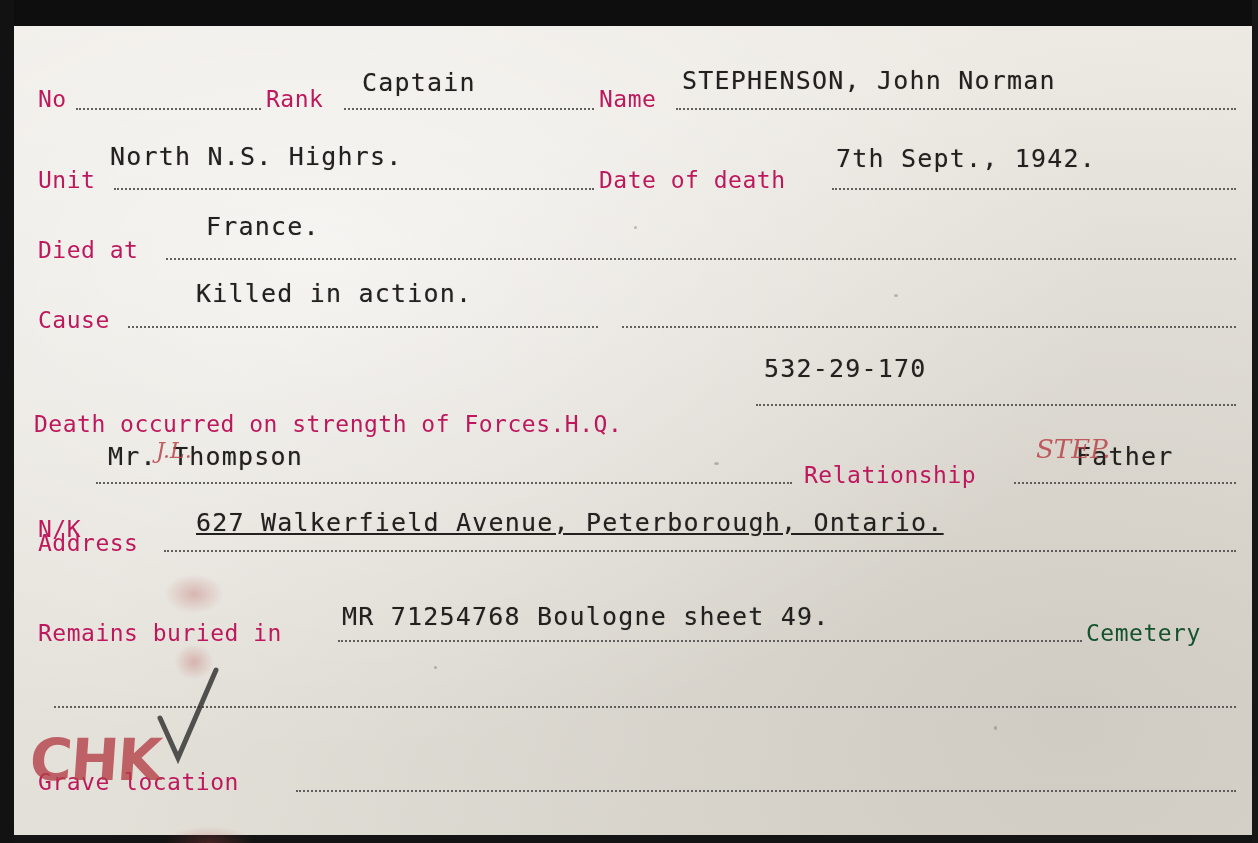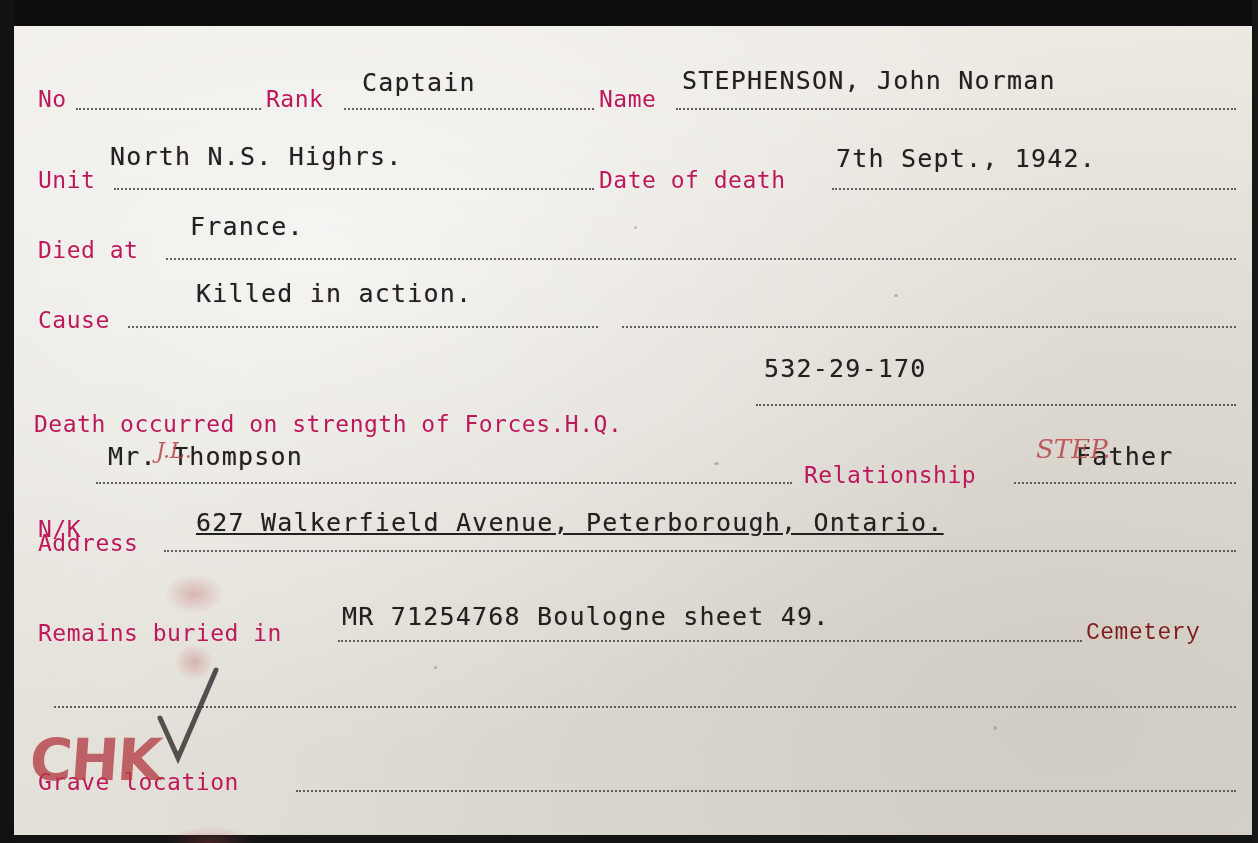--- a/index.html
+++ b/index.html
@@ -58,22 +58,21 @@
     line-height: 1;
   }
   .lbl {
     font-size: 23px;
     letter-spacing: 0.5px;
     color: #be185d;
   }
   .tail {
     font-size: 23px;
     letter-spacing: 0.5px;
-    color: #7f1d1d;
-    font-family: Liberation Mono, monospace;
+    color: #14532d;
   }
   .val {
     font-size: 25px;
     letter-spacing: 1.2px;
     color: #23211f;
     text-shadow: 0 0 1px rgba(40,38,35,0.35);
   }
   .dots {
     position: absolute;
     height: 0;
@@ -159,21 +158,21 @@
       <span class="lbl" style="left:24px; top:143px;">Unit</span>
       <span class="val" style="left:96px; top:118px;">North N.S. Highrs.</span>
       <span class="dots" style="left:100px; top:162px; width:480px;"></span>
       <span class="lbl" style="left:585px; top:143px;">Date of death</span>
       <span class="val" style="left:822px; top:120px;">7th Sept., 1942.</span>
       <span class="dots" style="left:818px; top:162px; width:404px;"></span>
     </div>
 
     <div class="row">
       <span class="lbl" style="left:24px; top:213px;">Died at</span>
-      <span class="val" style="left:176px; top:188px;">France.</span>
+      <span class="val" style="left:192px; top:188px;">France.</span>
       <span class="dots" style="left:152px; top:232px; width:1070px;"></span>
     </div>
 
     <div class="row">
       <span class="lbl" style="left:24px; top:283px;">Cause</span>
       <span class="val" style="left:182px; top:255px;">Killed in action.</span>
       <span class="dots" style="left:114px; top:300px; width:470px;"></span>
       <span class="dots" style="left:608px; top:300px; width:614px;"></span>
     </div>
 

